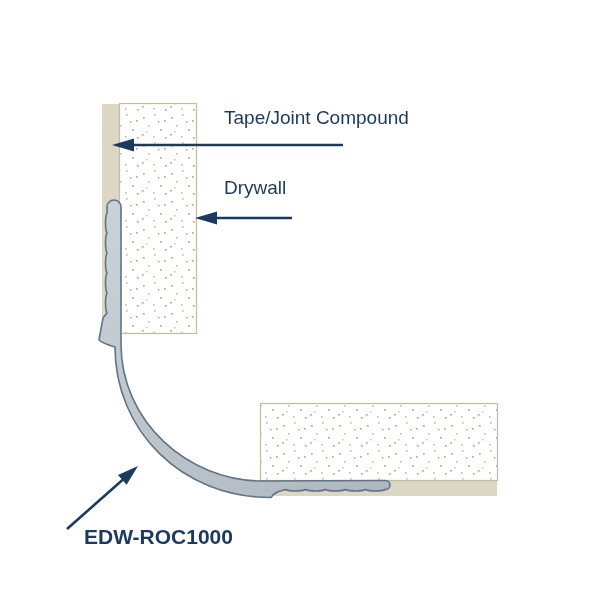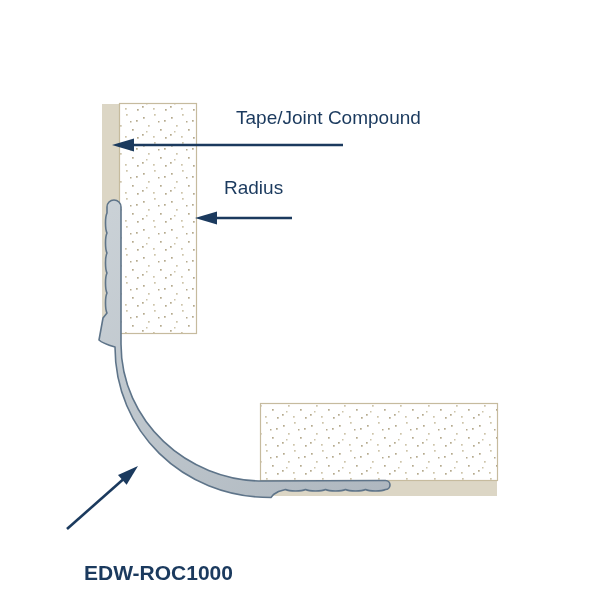--- a/index.html
+++ b/index.html
@@ -8,23 +8,23 @@
     background:var(--page_bg,#ffffff);
     font-family:"Liberation Sans", sans-serif;
     overflow:hidden;
   }
   .stage svg{position:absolute;left:0;top:0;}
   .label{
     position:absolute;
     color:var(--annotation_navy,#1b3a5e);
     white-space:nowrap;
   }
-  .label-tape{left:224px;top:107px;font-size:19px;margin-left:12px;}
+  .label-tape{left:224px;top:107px;font-size:19px;}
   .label-drywall{left:224px;top:177px;font-size:19px;}
-  .label-product{left:84px;top:525px;font-size:21px;font-weight:bold;line-height:23px;margin-top:36px;}
+  .label-product{left:84px;top:525px;font-size:21px;font-weight:bold;line-height:23px;}
   .label-product .product-name{font-style:italic;}
   .arrow-line{stroke:var(--annotation_navy,#1b3a5e);stroke-width:2.6;fill:none;}
   .arrow-head{fill:var(--annotation_navy,#1b3a5e);stroke:none;}
   .compound-strip{fill:var(--compound_tan,#dcd6c5);stroke:none;}
   .panel{fill:url(#speckle);stroke:var(--panel_border,#c6bb9e);stroke-width:1.2;}
   .bead{fill:url(#beadGrad);stroke:var(--bead_stroke,#5e7489);stroke-width:1.6;stroke-linejoin:round;}
 </style>
 </head>
 <body>
 
@@ -90,19 +90,19 @@
       <polygon class="arrow-head" points="195,218 217,211.5 217,224.5"></polygon>
     </g>
     <g>
       <line class="arrow-line" x1="67" y1="529" x2="123" y2="479.5"></line>
       <polygon class="arrow-head" points="138,466 126.6,484.8 118,475.1"></polygon>
     </g>
   </svg>
 
   <div class="label label-tape">Tape/Joint Compound</div>
 
-  <div class="label label-drywall">Radius</div>
+  <div class="label label-drywall">Drywall</div>
 
   <div class="label label-product">
     <div class="product-code">EDW-ROC1000</div>
   </div>
 
 </div>
 
 </body></html>

